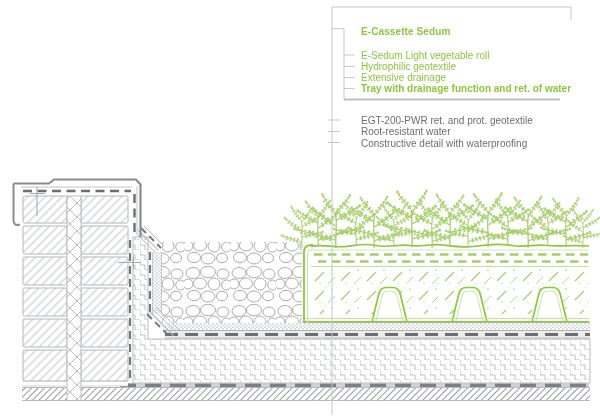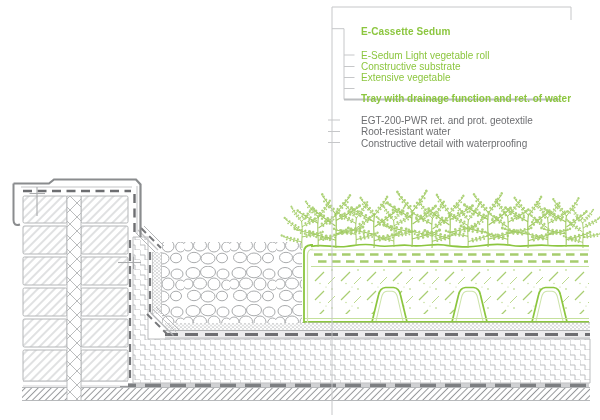--- a/index.html
+++ b/index.html
@@ -239,21 +239,21 @@
   <line x1="328" y1="131.5" x2="340" y2="131.5"></line>
   <line x1="328" y1="142.5" x2="340" y2="142.5"></line>
 </g>
 <line x1="344" y1="99.5" x2="560" y2="99.5" stroke="#bcbec0" stroke-width="2.2"></line>
 <line x1="332" y1="7" x2="332" y2="415" stroke="#c6c7c9" stroke-width="1"></line>
 </svg>
 
 <div>
   <div class="legend-row green title" style="top:25.5px">E-Cassette Sedum</div>
   <div class="legend-row green" style="top:49.5px">E-Sedum Light vegetable roll</div>
-  <div class="legend-row green" style="top:61px">Constructive substrate</div>
-  <div class="legend-row green" style="top:72px">Extensive vegetable</div>
-  <div class="legend-row green bold" style="top:93px">Tray with drainage function and ret. of water</div>
+  <div class="legend-row green" style="top:61px">Hydrophilic geotextile</div>
+  <div class="legend-row green" style="top:72px">Extensive drainage</div>
+  <div class="legend-row green bold" style="top:83px">Tray with drainage function and ret. of water</div>
   <div class="legend-row" style="top:114.5px">EGT-200-PWR ret. and prot. geotextile</div>
   <div class="legend-row" style="top:126px">Root-resistant water</div>
   <div class="legend-row" style="top:138px">Constructive detail with waterproofing</div>
 </div>
 
 </div>
 
 </body></html>

